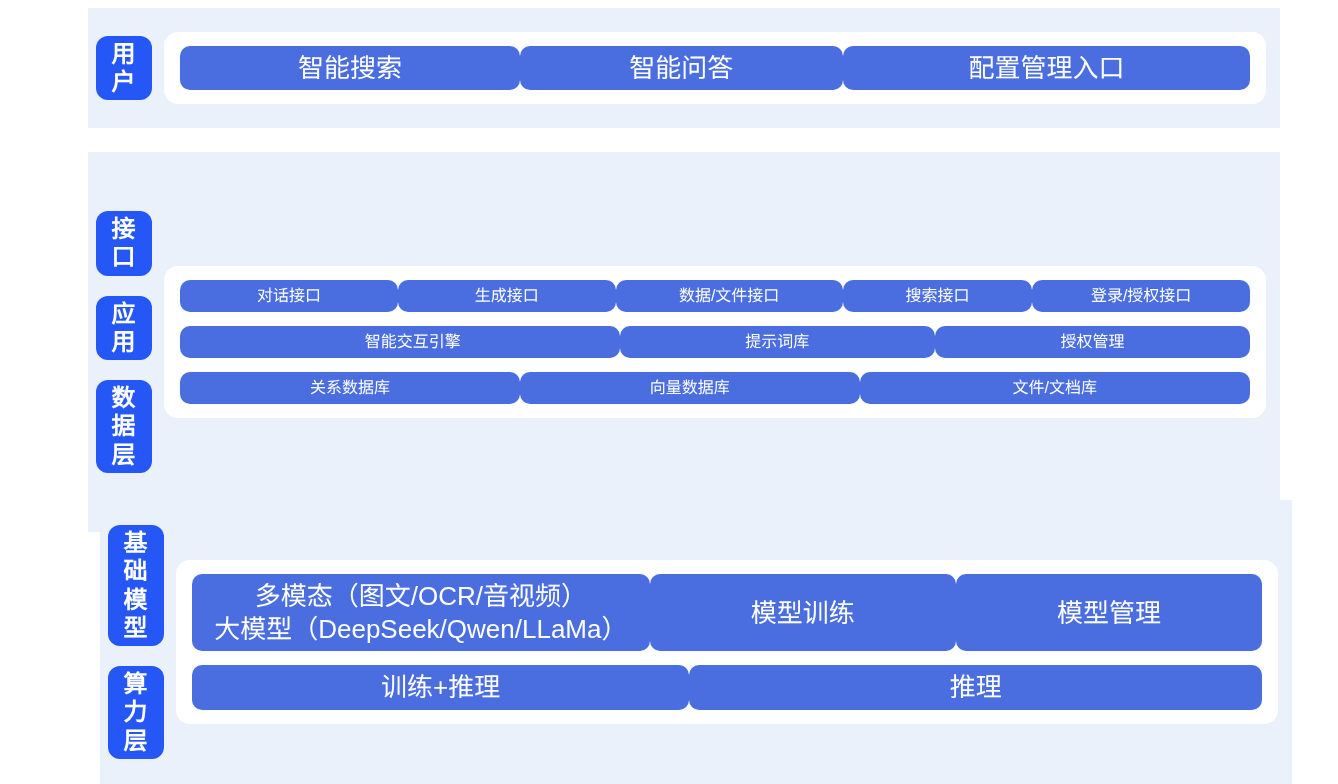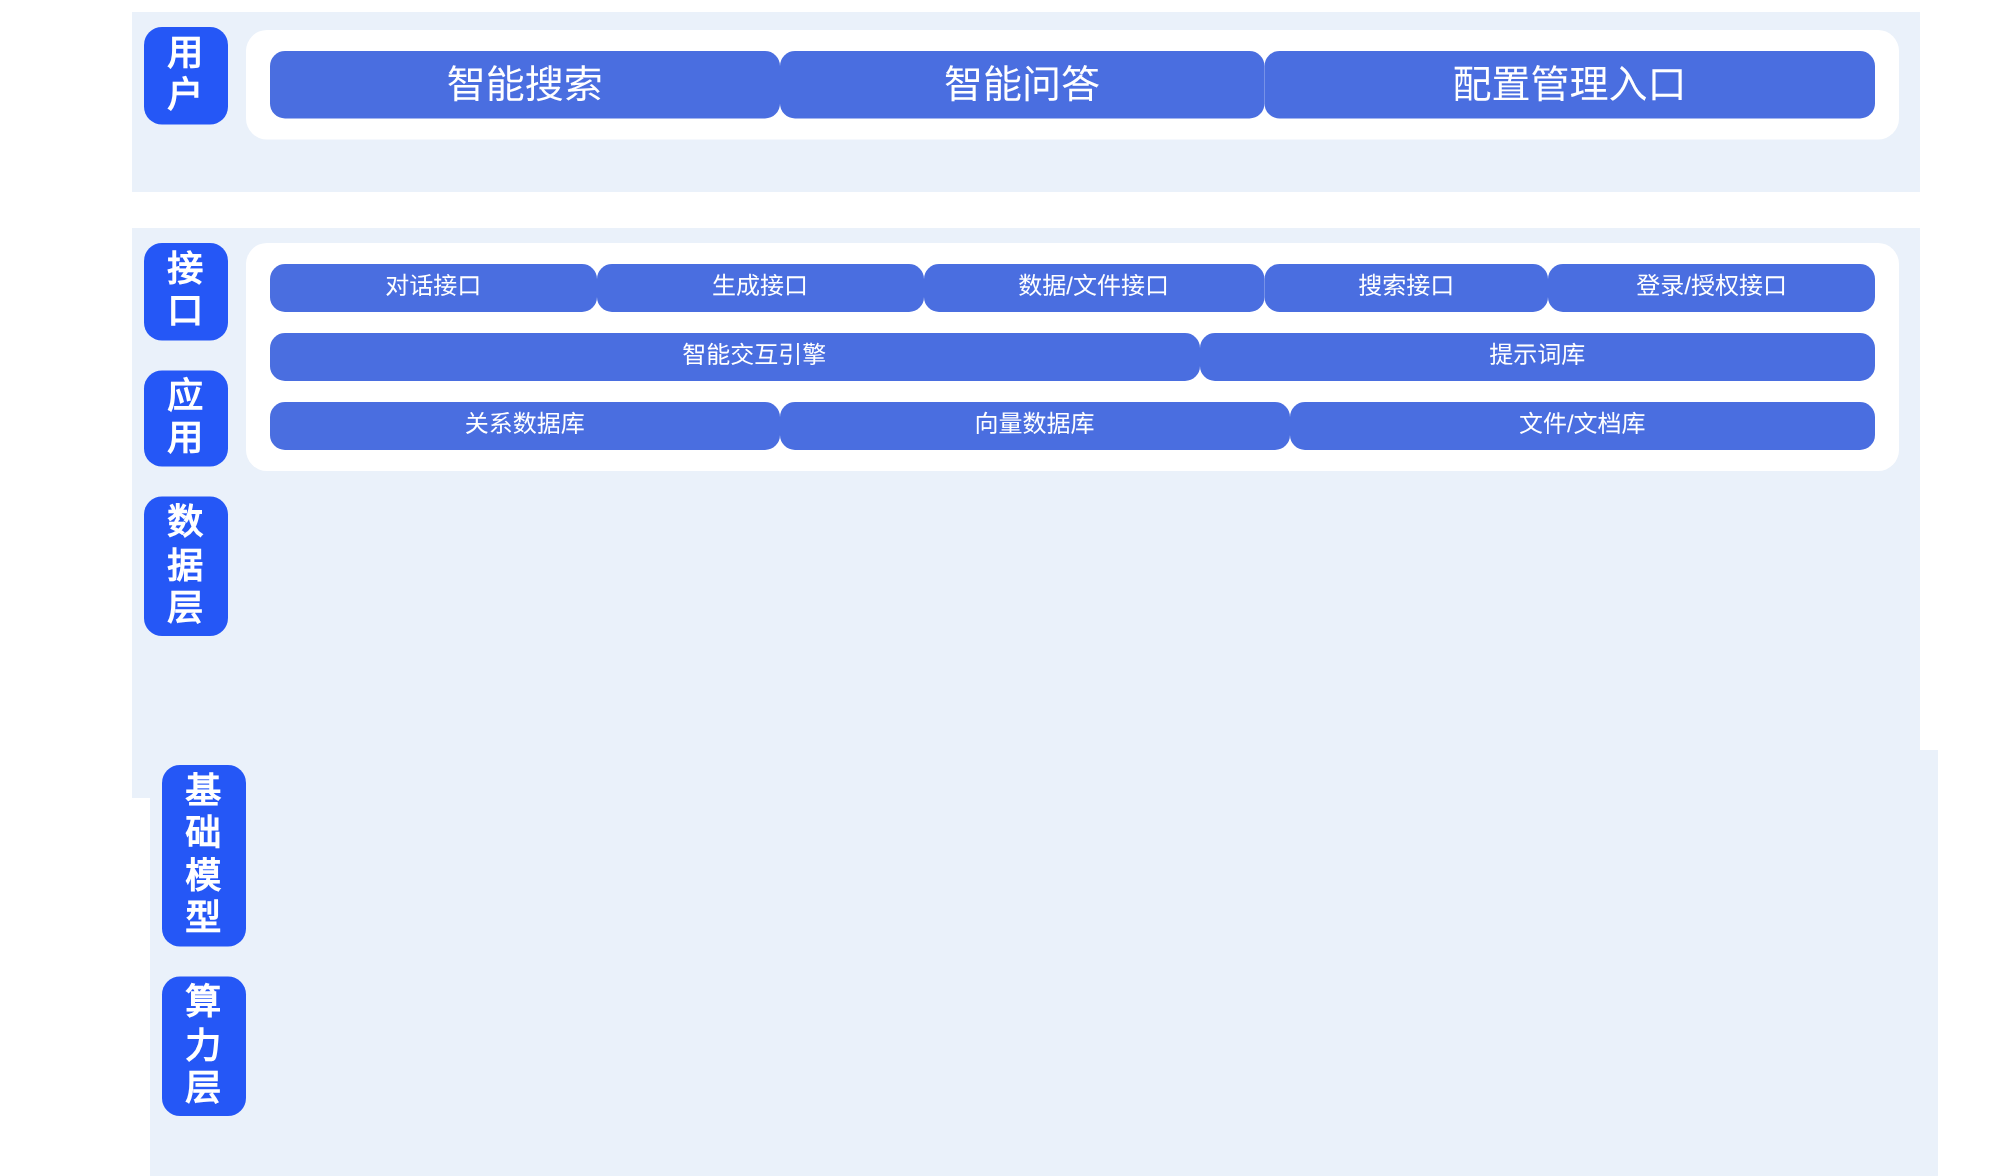--- a/index.html
+++ b/index.html
@@ -18,21 +18,21 @@
     overflow: hidden;
   }
 
   
   .section {
     position: absolute;
     left: 88px;
     width: 1192px;
     background: #eaf1fa;
     display: flex;
-    align-items: flex-start;
+    align-items: center;
     box-sizing: border-box;
   }
 
   
   .tab-column {
     width: 72px;
     flex: 0 0 72px;
     display: flex;
     flex-direction: column;
     box-sizing: border-box;
@@ -168,35 +168,51 @@
         <div class="card f-105">对话接口</div>
         <div class="card f-105">生成接口</div>
         <div class="card f-110">数据/文件接口</div>
         <div class="card f-090">搜索接口</div>
         <div class="card f-105">登录/授权接口</div>
       </div>
 
       <div class="row">
         <div class="card f-120">智能交互引擎</div>
         <div class="card f-090">提示词库</div>
+        <div class="card f-090">授权管理</div>
       </div>
 
       <div class="row">
         <div class="card f-095">关系数据库</div>
         <div class="card f-095">向量数据库</div>
         <div class="card f-110">文件/文档库</div>
       </div>
 
     </div>
   </div>
 
   <div class="section" id="section-infra">
     <div class="tab-column">
       <div class="layer-tab">
         <span>基础模型</span>
       </div>
       <div class="layer-tab">
         <span>算力层</span>
       </div>
     </div>
+    <div class="panel">
+
+      <div class="row">
+        <div class="card small-text f-130">多模态（图文/OCR/音视频）
+大模型（DeepSeek/Qwen/LLaMa）</div>
+        <div class="card f-085">模型训练</div>
+        <div class="card f-085">模型管理</div>
+      </div>
+
+      <div class="row">
+        <div class="card f-095">训练+推理</div>
+        <div class="card f-110">推理</div>
+      </div>
+
+    </div>
   </div>
 
 </div>
 
 </body></html>

